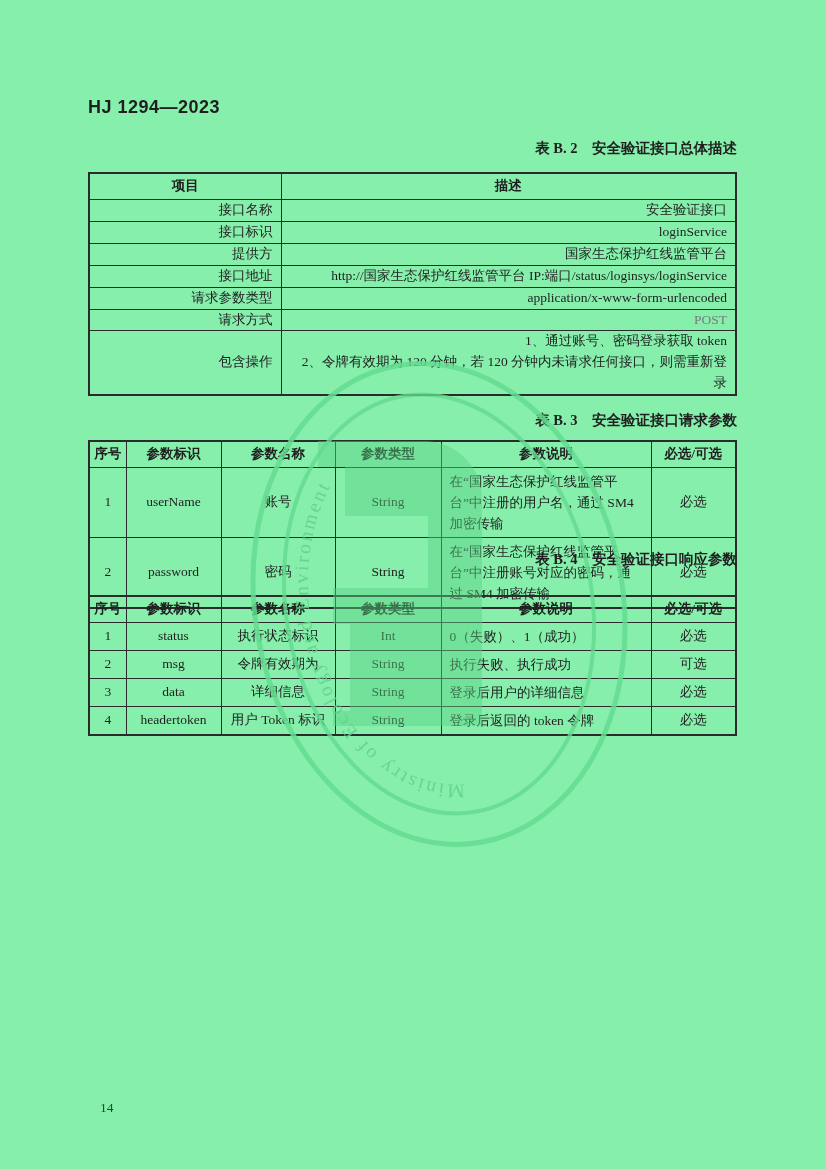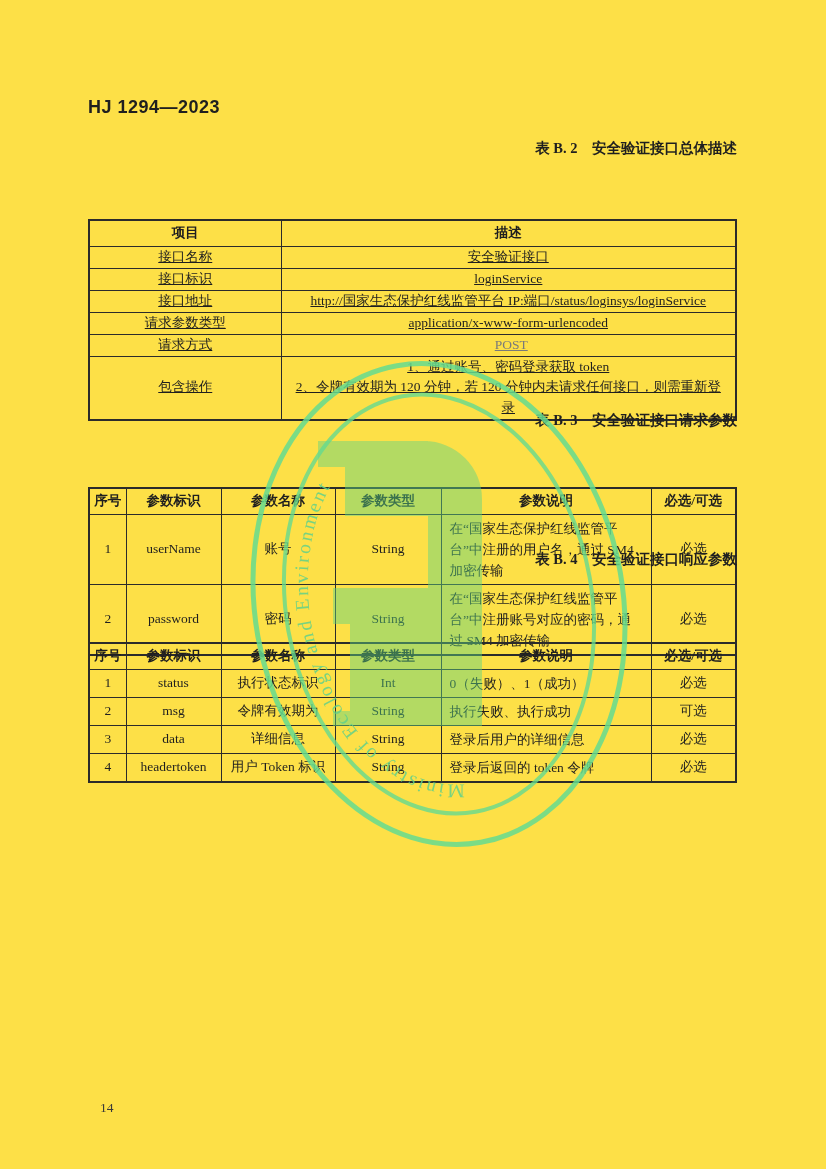--- a/index.html
+++ b/index.html
@@ -1,34 +1,34 @@
 <!DOCTYPE html>
 <html><head>
 <meta charset="utf-8">
 <style>
   html,body{margin:0;padding:0;background:#e8e8e8;}
   .page{
-    position:relative;width:826px;height:1169px;background:#fde047;
+    position:relative;width:826px;height:1169px;background:#86efac;
     font-family:"Liberation Serif","DejaVu Serif",serif;color:#1f1f1f;
     overflow:hidden;margin:0 auto;
   }
   .doc-code{position:absolute;left:88px;top:97px;font-size:18px;font-weight:bold;
     font-family:"Liberation Sans","DejaVu Sans",sans-serif;letter-spacing:.5px;}
   .tbl-title{position:absolute;left:88px;width:649px;text-align:right;
     font-size:14.5px;font-weight:bold;}
   .t-b2{top:139px}.t-b3{top:411px}.t-b4{top:550px}
   table{border-collapse:collapse;table-layout:fixed;position:absolute;left:88px;
     width:649px;font-size:13.5px;}
   #table-b2{top:172px}#table-b3{top:440px}#table-b4{top:595px}
   td,th{border:1px solid #2b2b2b;padding:0 8px;vertical-align:middle;
     line-height:1.55;word-break:break-all;}
-  table{border:2px solid #2b2b2b;margin-top:47px;}
+  table{border:2px solid #2b2b2b;}
   th{font-weight:bold;text-align:center;padding:2px 4px;}
   .h24{height:22px}.r22{height:20px}.r50{height:48px}.r48{height:46px}.r23{height:21.5px}
-  .lbl{text-align:center;text-decoration:underline;}
+  .lbl{text-align:right;}
   .ctr{text-align:center;}
   .faded{color:#7a7a7a;padding-left:14px;}
   .desc{font-size:13.5px;line-height:21px;padding:3px 8px;}
   .wm{position:absolute;left:0;top:0;pointer-events:none;z-index:5;}
   .pageno{position:absolute;left:100px;top:1100px;font-size:13.5px;color:#3a3a3a;}
 </style>
 </head>
 <body>
 
 <div class="page">
@@ -46,20 +46,24 @@
       <th>项目</th>
       <th>描述</th>
     </tr>
     <tr class="r22">
       <td class="lbl">接口名称</td>
       <td class="lbl">安全验证接口</td>
     </tr>
     <tr class="r22">
       <td class="lbl">接口标识</td>
       <td class="lbl">loginService</td>
+    </tr>
+    <tr class="r22">
+      <td class="lbl">提供方</td>
+      <td class="lbl">国家生态保护红线监管平台</td>
     </tr>
     <tr class="r22">
       <td class="lbl">接口地址</td>
       <td class="lbl">http://国家生态保护红线监管平台 IP:端口/status/loginsys/loginService</td>
     </tr>
     <tr class="r22">
       <td class="lbl">请求参数类型</td>
       <td class="lbl">application/x-www-form-urlencoded</td>
     </tr>
     <tr class="r22">

